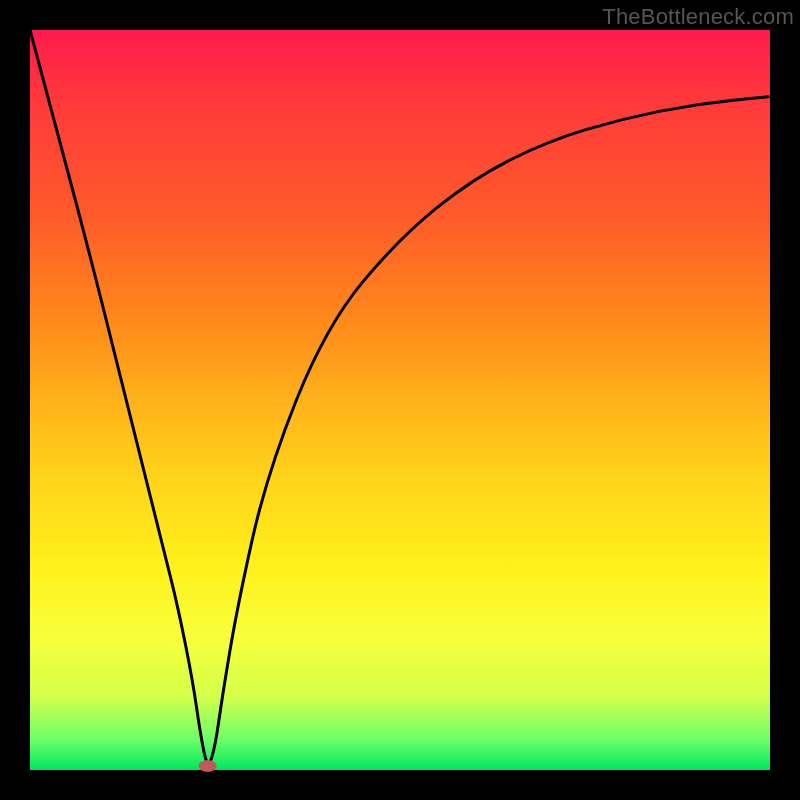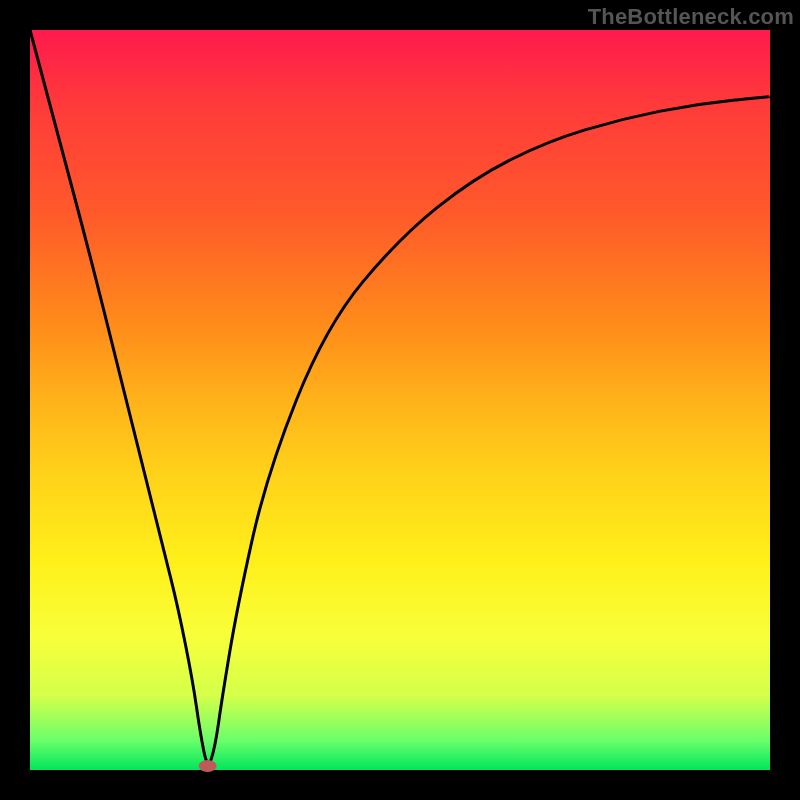--- a/index.html
+++ b/index.html
@@ -36,21 +36,21 @@
       #6aff6a 96%,
       #00e65c 100%
     );
   }
   .watermark {
     position: absolute;
     top: 4px;
     right: 6px;
     color: #555;
     font-size: 22px;
-    font-weight: 700;
+    font-weight: 400;
     letter-spacing: 0.2px;
     user-select: none;
     pointer-events: none;
   }
   svg.curve {
     position: absolute;
     inset: 0;
     width: 100%;
     height: 100%;
     overflow: visible;

